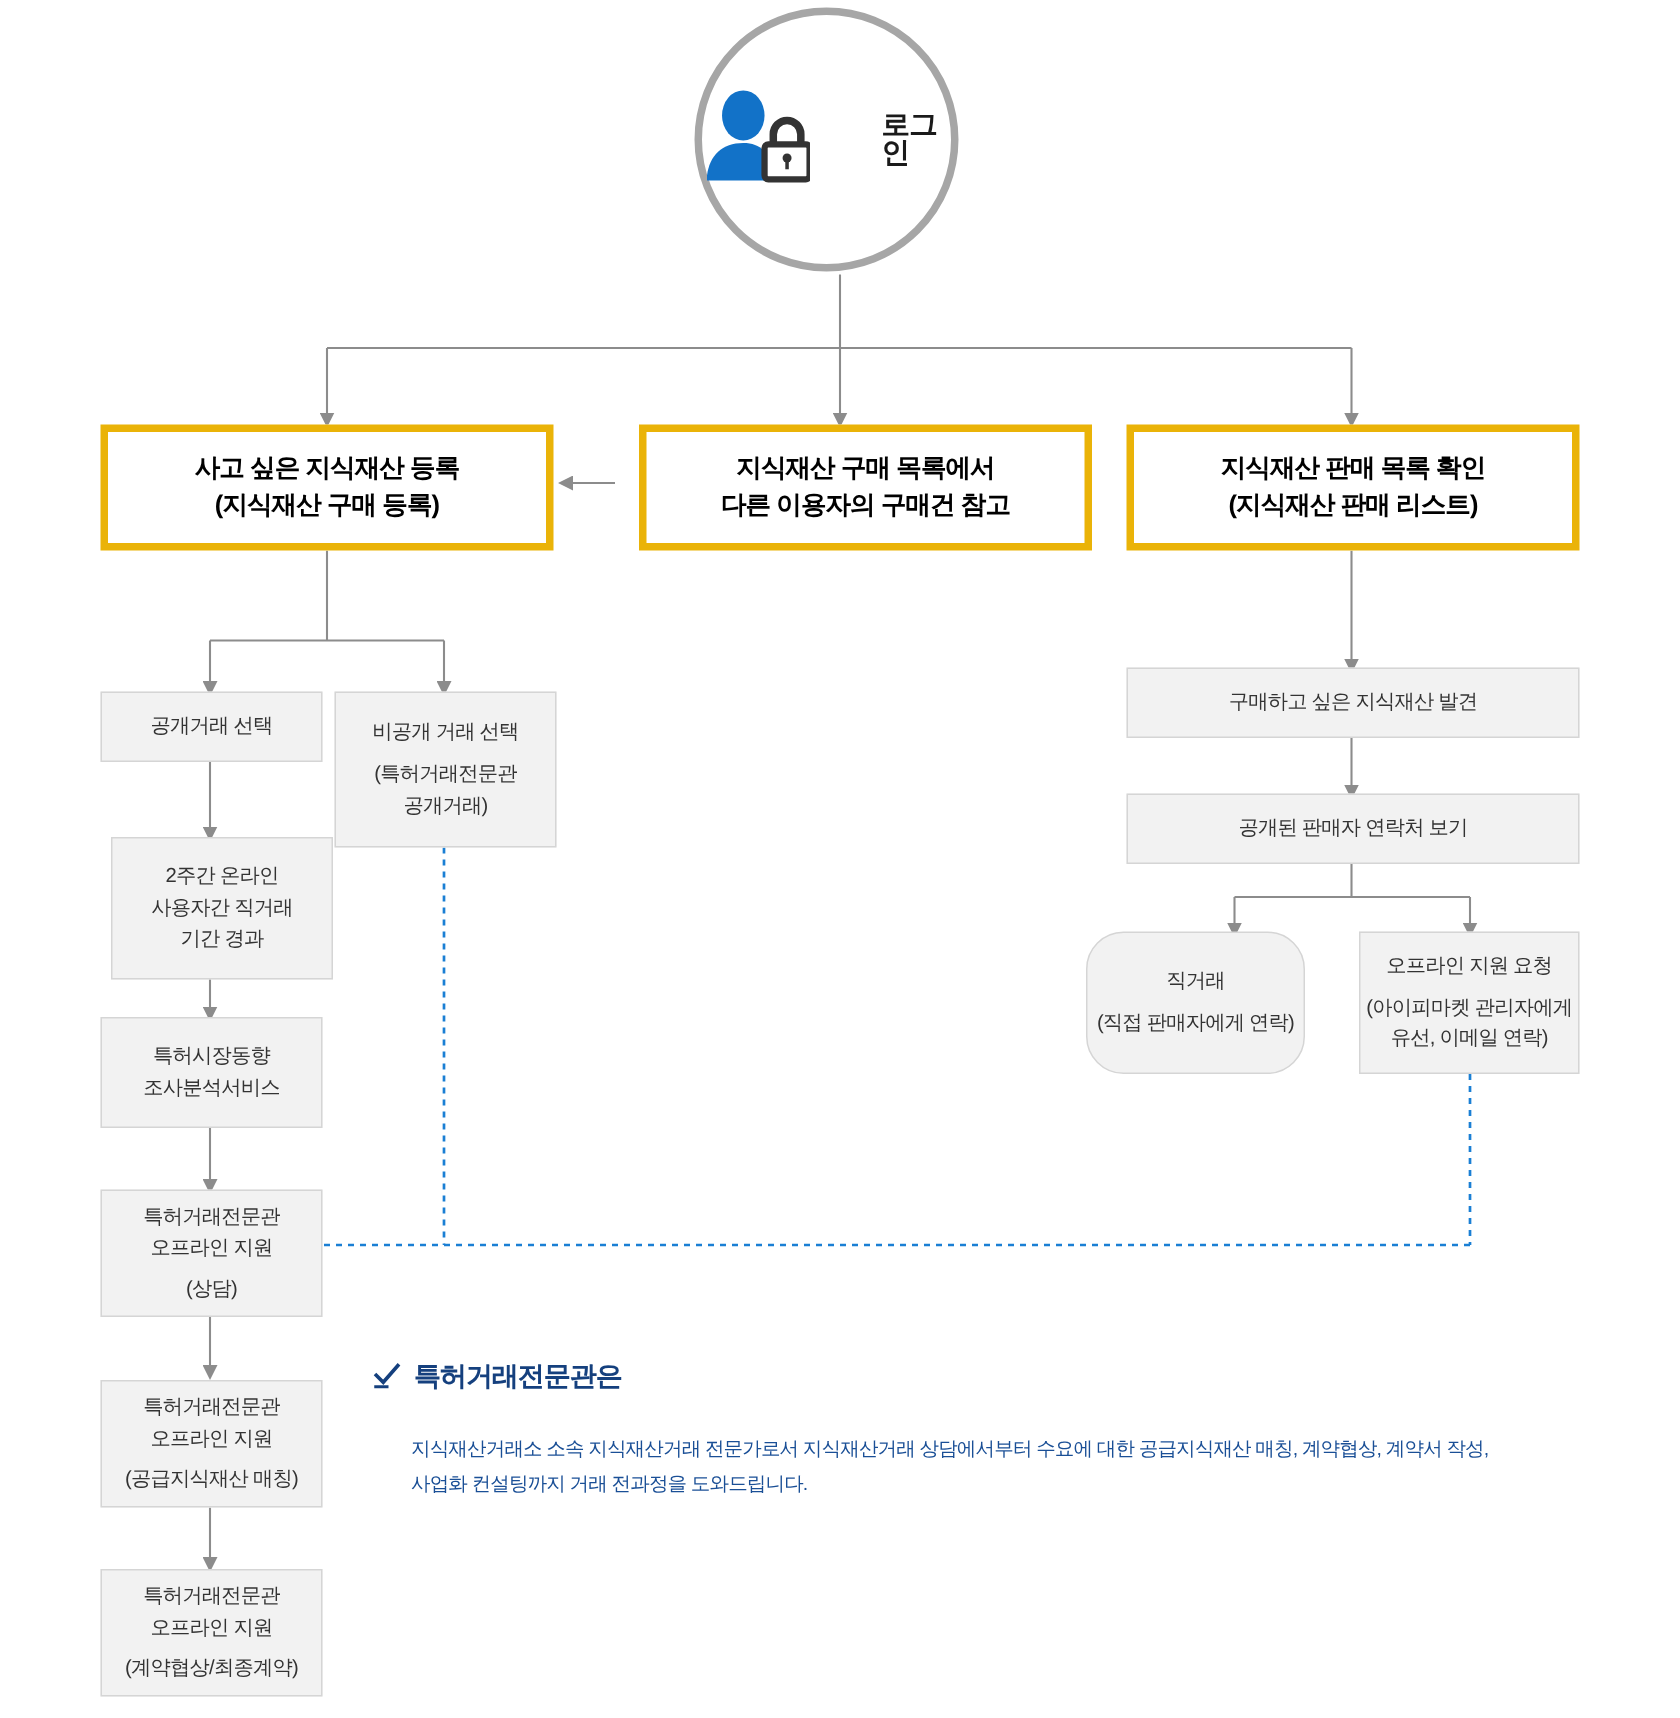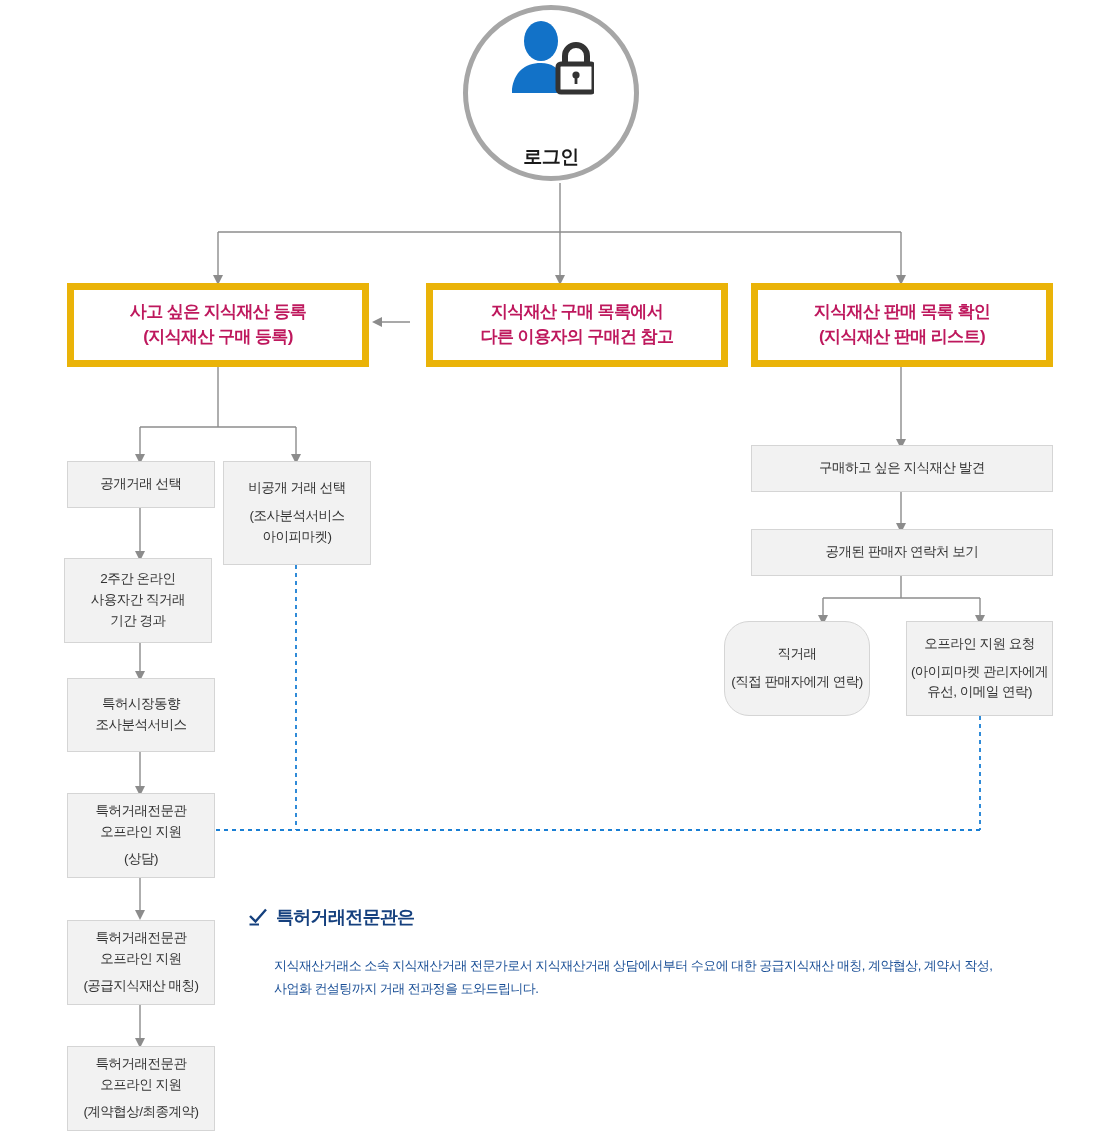--- a/index.html
+++ b/index.html
@@ -32,21 +32,20 @@
     position: absolute;
     left: 463px;
     top: 5px;
     width: 176px;
     height: 176px;
     border-radius: 50%;
     border: 5px solid #a6a6a6;
     background: #ffffff;
     box-sizing: border-box;
     display: flex;
-    flex-direction: column;
     align-items: center;
     justify-content: center;
     gap: 48px;
   }
   .login-icon {
     width: 86px;
     height: 76px;
     display: block;
     margin-bottom: 2px;
   }
@@ -62,23 +61,23 @@
   .node {
     position: absolute;
     box-sizing: border-box;
     display: flex;
     flex-direction: column;
     align-items: center;
     justify-content: center;
     text-align: center;
   }
   .node.primary {
-    border: 7px solid #eab308;
-    background: #ffffff;
-    color: #be185d;
+    border: 5px solid #eab308;
+    background: #ffffff;
+    color: #000000;
     font-weight: bold;
     font-size: 17px;
     line-height: 1.45;
     letter-spacing: -0.6px;
   }
   .node.step {
     border: 1px solid #d5d5d5;
     background: #f2f2f2;
     color: #333333;
     font-size: 13.5px;
@@ -216,26 +215,26 @@
     <span class="ln">(지식재산 판매 리스트)</span>
   </div>
 
   <div class="node step" style="left:67px; top:461px; width:148px; height:47px;">
     <span class="ln">공개거래 선택</span>
   </div>
 
   <div class="node step" style="left:223px; top:461px; width:148px; height:104px;">
     <span class="ln">비공개 거래 선택</span>
     <span class="sub">
-      <span class="ln2">(조사분석서비스</span>
-      <span class="ln2">아이피마켓)</span>
+      <span class="ln2">(특허거래전문관</span>
+      <span class="ln2">공개거래)</span>
     </span>
   </div>
 
-  <div class="node step" style="left:64px; top:558px; width:148px; height:85px;">
+  <div class="node step" style="left:74px; top:558px; width:148px; height:95px;">
     <span class="ln">2주간 온라인</span>
     <span class="ln">사용자간 직거래</span>
     <span class="ln">기간 경과</span>
   </div>
 
   <div class="node step" style="left:67px; top:678px; width:148px; height:74px;">
     <span class="ln">특허시장동향</span>
     <span class="ln">조사분석서비스</span>
   </div>
 

